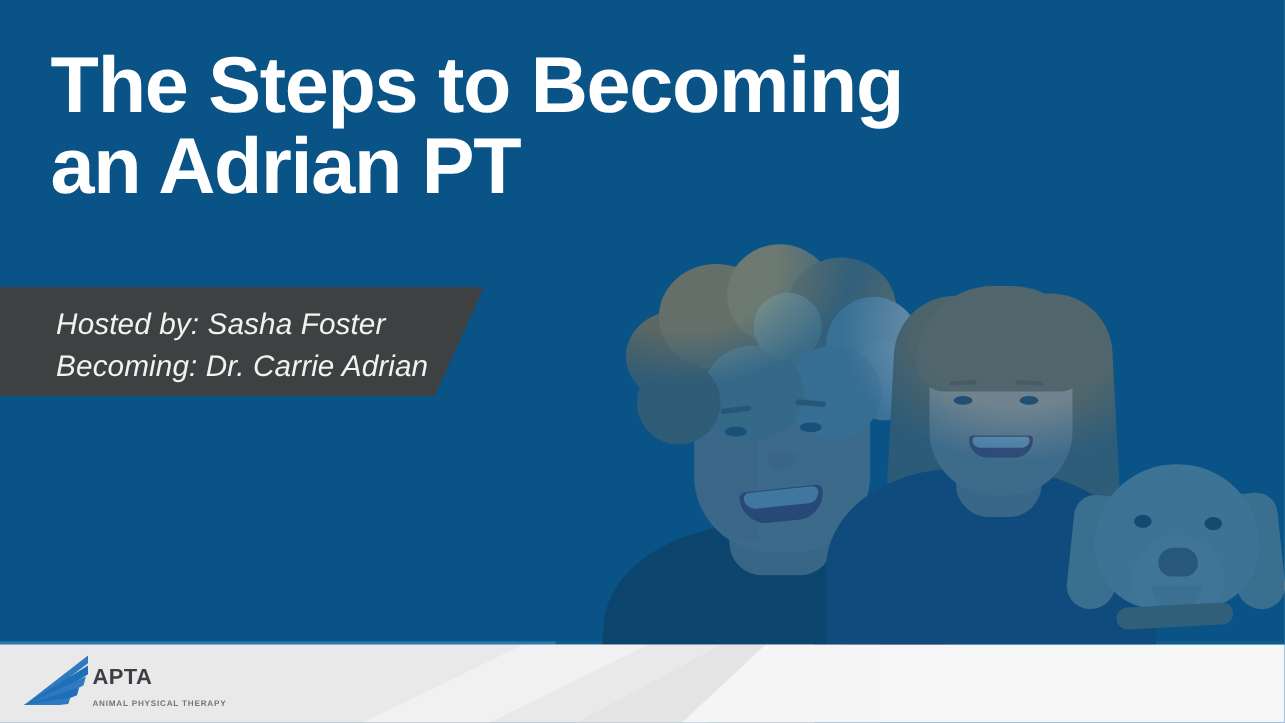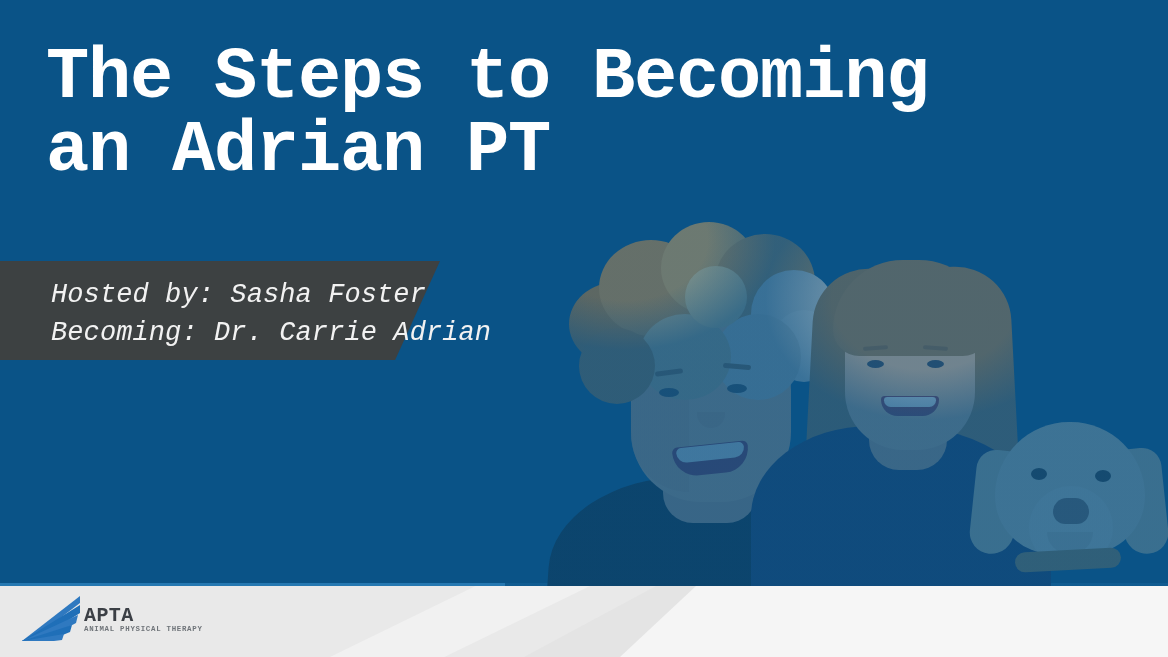--- a/index.html
+++ b/index.html
@@ -7,21 +7,21 @@
     margin: 0;
     padding: 0;
     background: #ffffff;
   }
   #stage {
     position: relative;
     width: 1168px;
     height: 657px;
     overflow: hidden;
     background: #0a5387;
-    font-family: Liberation Mono, monospace;
+    font-family: Liberation Sans, sans-serif;
   }
 
   
   .blue-panel {
     position: absolute;
     left: 0; top: 0;
     width: 1168px;
     height: 586px;
     background: #0a5387;
   }
@@ -405,21 +405,21 @@
     letter-spacing: -.2px;
     line-height: 1.12;
   }
   .logo-sub {
     display: block;
     color: #6f7479;
     font-size: 7.4px;
     font-weight: 700;
     letter-spacing: .72px;
     line-height: 1;
-    margin-top: 0;
+    margin-top: 10px;
   }
 </style>
 </head>
 <body>
 
 <div id="stage">
 
   <div class="blue-panel"></div>
   <div class="blue-panel-edge"></div>
 

